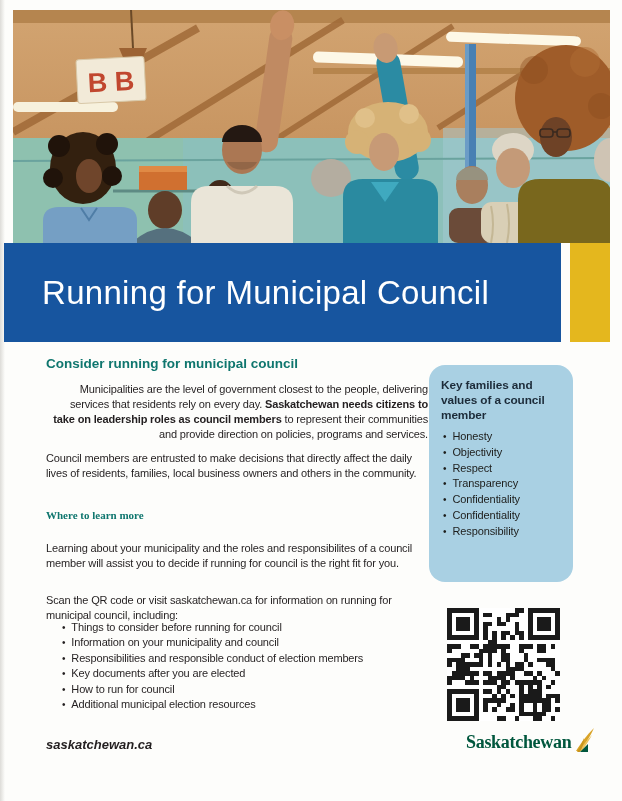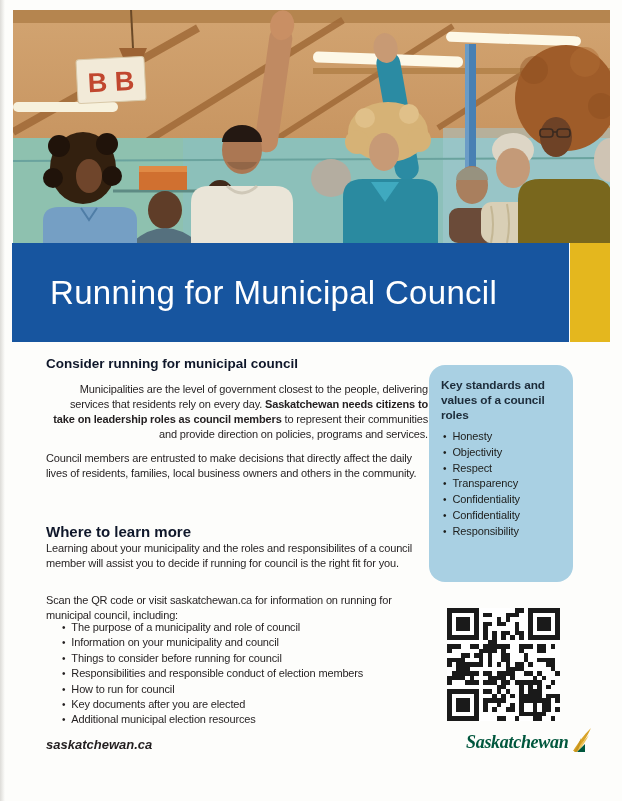--- a/index.html
+++ b/index.html
@@ -8,29 +8,29 @@
     background:#fdfdfb;color:#231f20;
     font-family:"Liberation Sans", sans-serif;
   }
   
   .scan-edge{position:absolute;left:0;top:0;width:5px;height:100%;
     background:linear-gradient(90deg,#dddcd8,rgba(255,255,255,0));}
   
   .photo{position:absolute;left:13px;top:10px;width:597px;height:233px;overflow:hidden;}
   .photo svg{display:block;}
   
-  .banner{position:absolute;left:12px;top:243px;width:557px;height:99px;
+  .banner{position:absolute;left:4px;top:243px;width:557px;height:99px;
     background:#17559f;display:flex;align-items:center;}
   .banner .title{margin-left:38px;color:#ffffff;font-size:33px;font-weight:400;
     letter-spacing:.3px;white-space:nowrap;}
   .gold-bar{position:absolute;left:570px;top:243px;width:40px;height:99px;background:#e4b71e;}
   
-  .h-blue{position:absolute;left:46px;color:#0f172a;font-weight:bold;margin:0;}
+  .h-blue{position:absolute;left:46px;color:#0f766e;font-weight:bold;margin:0;}
   #h-consider{top:356px;font-size:13.5px;}
-  #h-learn{top:523px;font-size:15px;}
+  #h-learn{top:509px;font-size:11px;font-family:Liberation Serif, serif;}
   .para{position:absolute;left:46px;width:382px;font-size:11px;line-height:15px;
     letter-spacing:-0.15px;margin:0;}
   #p1{top:382px;text-align:right;}
   #p2{top:451px;}
   #p3{top:541px;}
   #p4{top:593px;line-height:14.5px;}
   .main-list{position:absolute;left:62px;top:620px;width:360px;margin:0;padding:0;
     list-style:none;font-size:11px;line-height:14.4px;letter-spacing:-0.15px;}
   .main-list li{padding-left:12px;text-indent:-12px;}
   .main-list li::before{content:"\2022";font-size:10px;margin-right:6px;}
@@ -43,21 +43,21 @@
     line-height:14.8px;color:#1d1d1b;letter-spacing:-0.1px;}
   .sidebar li{padding-left:12px;text-indent:-12px;}
   .sidebar li::before{content:"\2022";font-size:10px;margin-right:6px;}
   
   .qr{position:absolute;left:447px;top:608px;width:113px;height:113px;background:#ffffff;}
   .qr svg{width:113px;height:113px;display:block;}
   
   .site{position:absolute;left:46px;top:737px;font-size:13px;font-weight:bold;
     font-style:italic;color:#231f20;}
   .logo{position:absolute;left:466px;top:729px;display:flex;align-items:flex-start;}
-  .logo .logo-text{font-family:"Liberation Serif", serif;font-style:italic;
+  .logo .logo-text{font-family:"Liberation Serif", serif;
     font-weight:bold;font-size:18px;color:#00573d;letter-spacing:-0.3px;line-height:26px;}
   .logo .sheaf{margin-left:2px;margin-top:-2px;}
 </style>
 </head>
 <body>
 
 <div class="scan-edge"></div>
 
 <div class="photo">
   <svg width="597" height="233" viewBox="0 0 597 233">
@@ -174,31 +174,30 @@
 
 <p class="para" id="p2">Council members are entrusted to make decisions that directly affect the daily lives of residents, families, local business owners and others in the community.</p>
 
 <h2 class="h-blue" id="h-learn">Where to learn more</h2>
 
 <p class="para" id="p3">Learning about your municipality and the roles and responsibilites of a council member will assist you to decide if running for council is the right fit for you.</p>
 
 <p class="para" id="p4">Scan the QR code or visit saskatchewan.ca for information on running for municipal council, including:</p>
 
 <ul class="main-list">
-  <li>The purpose of a municipality and role of council</li>
+  <li>Things to consider before running for council</li>
   <li>Information on your municipality and council</li>
-  <li>Things to consider before running for council</li>
   <li>Responsibilities and responsible conduct of election members</li>
+  <li>Key documents after you are elected</li>
   <li>How to run for council</li>
-  <li>Key documents after you are elected</li>
   <li>Additional municipal election resources</li>
 </ul>
 
 <div class="sidebar">
-  <p class="sb-title">Key standards and values of a council roles</p>
+  <p class="sb-title">Key families and values of a council member</p>
   <ul>
     <li>Honesty</li>
     <li>Objectivity</li>
     <li>Respect</li>
     <li>Transparency</li>
     <li>Confidentiality</li>
     <li>Confidentiality</li>
     <li>Responsibility</li>
   </ul>
 </div>

